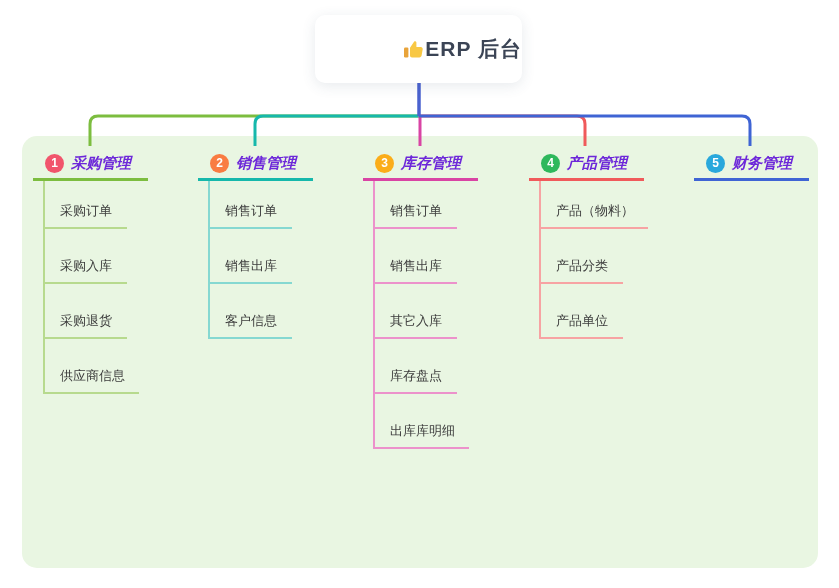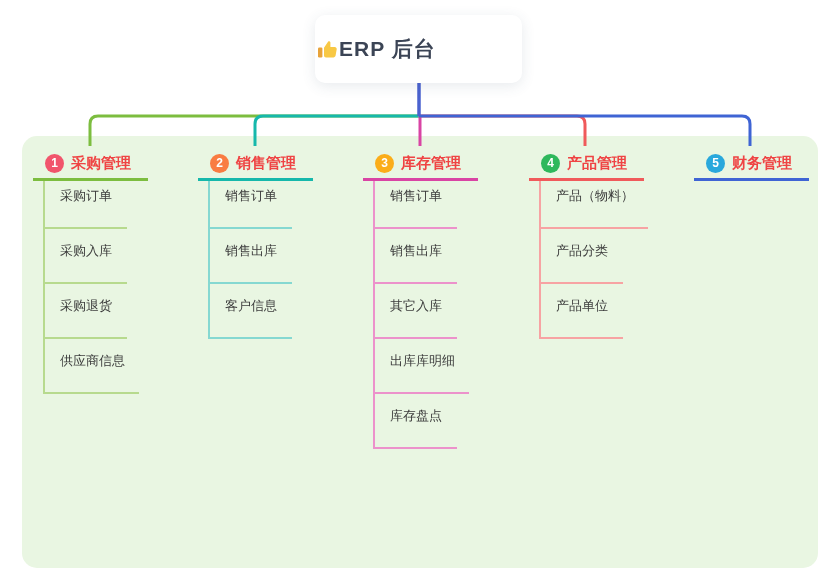--- a/index.html
+++ b/index.html
@@ -22,21 +22,21 @@
   
   #root-node {
     position: absolute;
     left: 315px; top: 15px;
     width: 207px; height: 68px;
     background: #ffffff;
     border-radius: 10px;
     box-shadow: 0 3px 14px rgba(60,80,110,0.12);
     display: flex;
     align-items: center;
-    justify-content: flex-start;
+    justify-content: flex-end;
     z-index: 3;
   }
   #root-title {
     font-size: 21px;
     font-weight: 600;
     color: #3b4455;
     letter-spacing: 1px;
   }
   #connector-svg {
     position: absolute;
@@ -66,42 +66,43 @@
     color: #ffffff;
     font-size: 12px;
     font-weight: bold;
     line-height: 19px;
     text-align: center;
     flex: 0 0 19px;
   }
   .branch-label {
     font-size: 15px;
     font-weight: 600;
-    color: #ef4444;
+    color: #6d28d9;
     white-space: nowrap;
+    font-style: italic;
   }
   .children {
     position: relative;
     margin-left: 10px;
   }
   .children::before {
     content: "";
     position: absolute;
     left: 0; top: 0; bottom: 0;
     width: 2px;
     background: var(--light);
   }
   .child {
     box-sizing: border-box;
     height: 55px;
     width: fit-content;
     min-width: 84px;
     display: flex;
     align-items: flex-end;
-    padding: 0 14px 22px 17px;
+    padding: 0 14px 7px 17px;
     border-bottom: 2px solid var(--light);
     white-space: nowrap;
   }
   .child.first { height: 48px; }
   .child-label {
     font-size: 13px;
     color: #3c3c3c;
   }
 </style>
 </head>
@@ -175,24 +176,24 @@
           <div class="child first">
             <span class="child-label">销售订单</span>
           </div>
           <div class="child">
             <span class="child-label">销售出库</span>
           </div>
           <div class="child">
             <span class="child-label">其它入库</span>
           </div>
           <div class="child">
+            <span class="child-label">库存盘点</span>
+          </div>
+          <div class="child">
             <span class="child-label">出库库明细</span>
-          </div>
-          <div class="child">
-            <span class="child-label">库存盘点</span>
           </div>
         </div>
       </div>
       <div class="branch" style="left: 529px; --strong: #f05a5b; --light: #f7a3a3; --badge: #2eb85c;">
         <div class="branch-title">
           <span class="badge">4</span>
           <span class="branch-label">产品管理</span>
         </div>
         <div class="children">
           <div class="child first">

